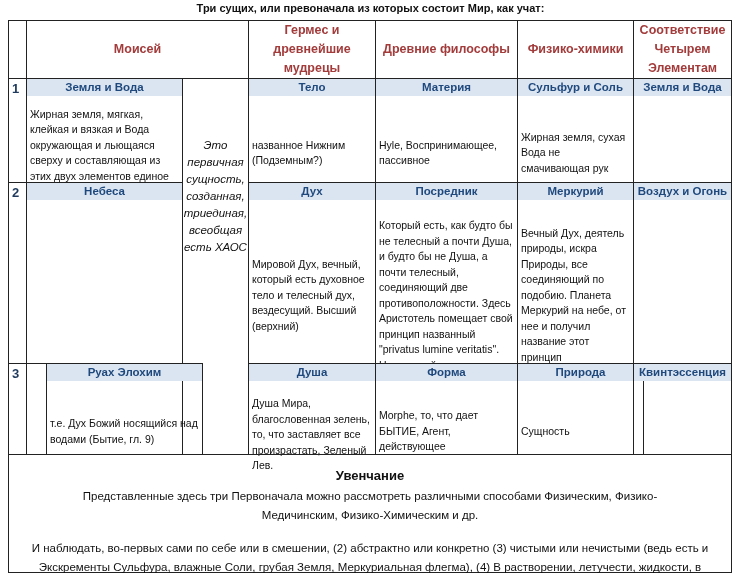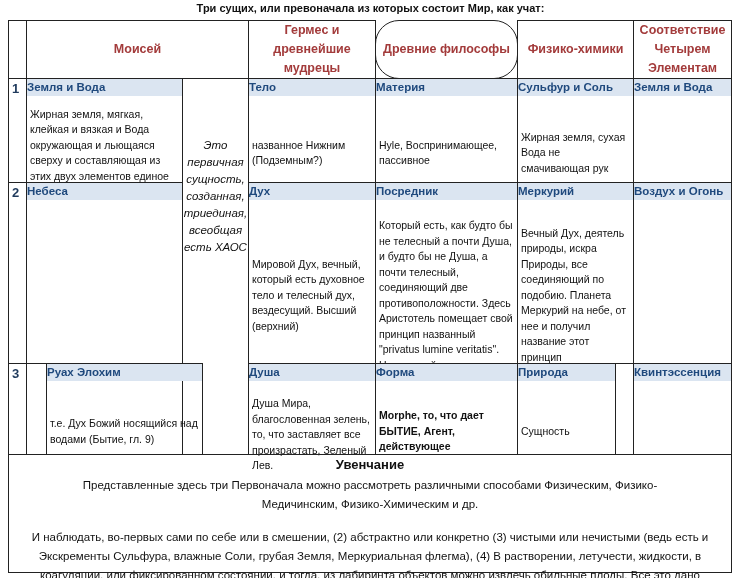--- a/index.html
+++ b/index.html
@@ -2,35 +2,35 @@
 <html><head>
 <meta charset="utf-8">
 <style>
   html,body{margin:0;padding:0;background:#fff;}
   body{width:741px;height:578px;position:relative;overflow:hidden;font-family:"Liberation Sans",sans-serif;color:#111;}
   .title{position:absolute;left:0;top:2px;width:741px;text-align:center;font-weight:bold;font-size:11px;}
   .abs{position:absolute;box-sizing:border-box;}
   .bdr{border:1.5px solid #222;}
   .hdr{color:#a33b3b;font-weight:bold;font-size:12.5px;display:flex;align-items:center;justify-content:center;text-align:center;line-height:19px;}
   .num{font-weight:bold;font-size:13px;color:#1f3a5c;padding:2px 0 0 3px;}
-  .sub{background:#dbe5f1;color:#1f497d;font-weight:bold;font-size:11.5px;height:17px;line-height:17px;}
+  .sub{background:#dbe5f1;color:#1f497d;font-weight:bold;font-size:11.5px;text-align:center;height:17px;line-height:17px;}
   .txt{font-size:10.5px;line-height:15.5px;padding:15px 3px;display:flex;align-items:center;}
   .chaos{font-style:italic;font-size:11.5px;text-align:center;line-height:17px;display:flex;align-items:center;justify-content:center;}
-  .footer-title{font-weight:bold;font-size:13px;text-align:center;}
+  .footer-title{font-weight:bold;font-size:13px;text-align:center;margin-top:11px;}
   .footer-p{font-size:11.5px;text-align:center;line-height:19px;margin:4px;}
 </style>
 </head>
 <body>
 
 <div class="title">Три сущих, или превоначала из которых состоит Мир, как учат:</div>
 
 <div class="abs bdr" style="left:8px;top:20px;width:19px;height:59px;"></div>
 <div class="abs bdr hdr" style="left:26px;top:20px;width:223px;height:59px;">Моисей</div>
 <div class="abs bdr hdr" style="left:248px;top:20px;width:128px;height:59px;">Гермес и древнейшие мудрецы</div>
-<div class="abs bdr hdr" style="left:375px;top:20px;width:143px;height:59px;border-radius:24px;">Древние философы</div>
+<div class="abs bdr hdr" style="left:375px;top:20px;width:143px;height:59px;">Древние философы</div>
 <div class="abs bdr hdr" style="left:517px;top:20px;width:117px;height:59px;">Физико-химики</div>
 <div class="abs bdr hdr" style="left:633px;top:20px;width:99px;height:59px;">Соответствие Четырем Элементам</div>
 
 <div class="abs bdr chaos" style="left:182px;top:78px;width:67px;height:377px;padding:0 0 140px 0;">
   <span>Это первичная сущность, созданная, триединая, всеобщая есть ХАОС</span>
 </div>
 
 <div class="abs bdr num" style="left:8px;top:78px;width:19px;height:105px;">1</div>
 <div class="abs bdr" style="left:26px;top:78px;width:157px;height:105px;">
   <div class="sub">Земля и Вода</div>
@@ -76,23 +76,23 @@
 <div class="abs bdr" style="left:26px;top:363px;width:157px;height:92px;margin-left:20px;">
   <div class="sub">Руах Элохим</div>
   <div class="txt" style="height:71px;">т.е. Дух Божий носящийся над водами (Бытие, гл. 9)</div>
 </div>
 <div class="abs bdr" style="left:248px;top:363px;width:128px;height:92px;">
   <div class="sub">Душа</div>
   <div class="txt" style="height:71px;align-items:flex-start;">Душа Мира, благословенная зелень, то, что заставляет все произрастать, Зеленый Лев.</div>
 </div>
 <div class="abs bdr" style="left:375px;top:363px;width:143px;height:92px;">
   <div class="sub">Форма</div>
-  <div class="txt" style="height:71px;font-weight:bold;">Morphe, то, что дает БЫТИЕ, Агент, действующее</div>
+  <div class="txt" style="height:71px;">Morphe, то, что дает БЫТИЕ, Агент, действующее</div>
 </div>
-<div class="abs bdr" style="left:517px;top:363px;width:99px;height:92px;">
+<div class="abs bdr" style="left:517px;top:363px;width:127px;height:92px;">
   <div class="sub">Природа</div>
   <div class="txt" style="height:71px;">Сущность</div>
 </div>
 <div class="abs bdr" style="left:633px;top:363px;width:99px;height:92px;">
   <div class="sub">Квинтэссенция</div>
 </div>
 
 <div class="abs bdr" style="left:8px;top:454px;width:724px;height:119px;padding:2px 8px;">
   <div class="footer-title">Увенчание</div>
   <p class="footer-p" style="padding:0 40px;">Представленные здесь три Первоначала можно рассмотреть различными способами Физическим, Физико-Медичинским, Физико-Химическим и др.</p>

